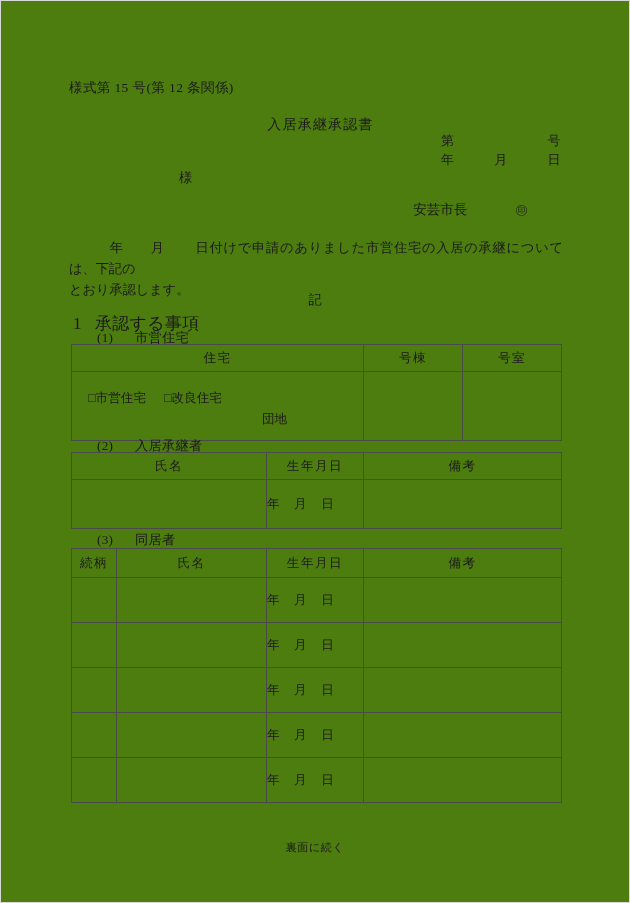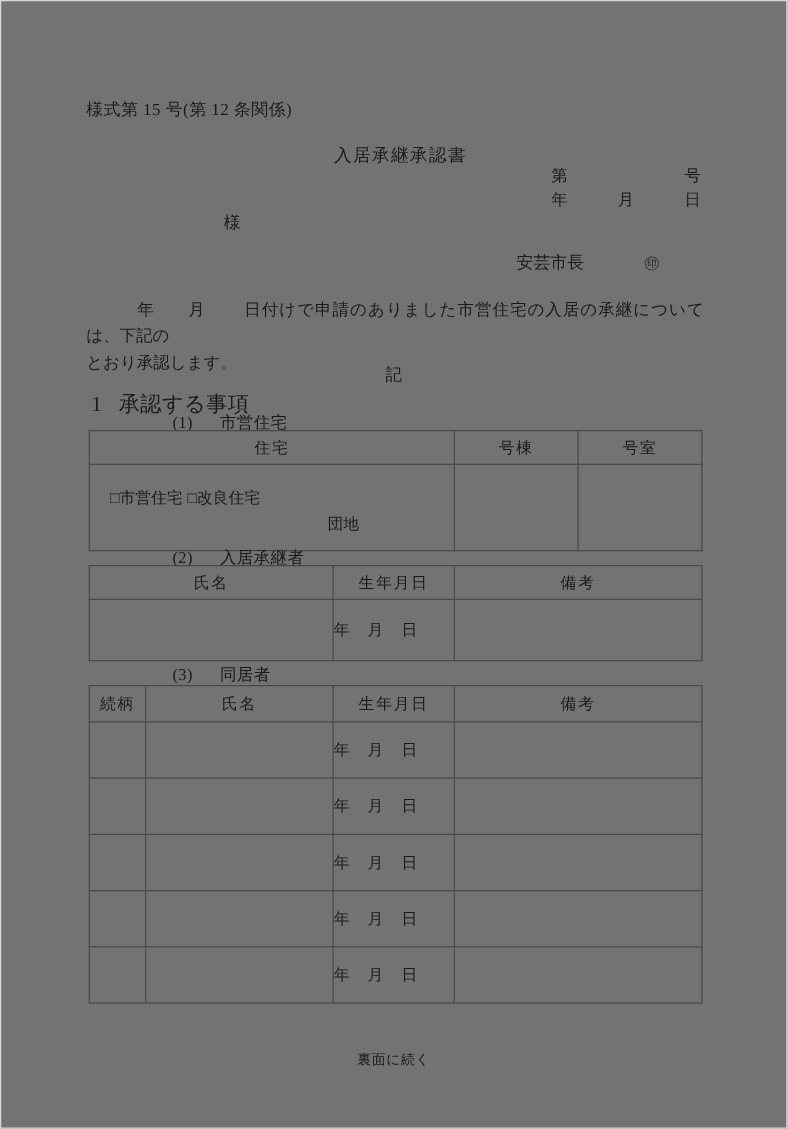--- a/index.html
+++ b/index.html
@@ -8,21 +8,21 @@
     background: #ffffff;
   }
   body {
     font-family: "Liberation Serif", "DejaVu Serif", serif;
     color: #1a1a1a;
   }
   .page {
     position: relative;
     width: 630px;
     height: 903px;
-    background: #737373;
+    background: #4d7c0f;
     border: 1px solid #d8d8d8;
     box-sizing: border-box;
     overflow: hidden;
   }
   .abs { position: absolute; }
 
   
   .form-no {
     left: 68px;
     top: 78px;
@@ -102,21 +102,20 @@
     top: 311px;
     font-size: 17px;
     letter-spacing: 0.3px;
   }
   .sec-1 .num { display: inline-block; width: 22px; }
 
   .sublabel {
     font-size: 13.2px;
     letter-spacing: 0.3px;
     white-space: nowrap;
-    margin-left: 41px;
   }
   .sublabel .idx { display: inline-block; width: 38px; }
   .lbl-1 { left: 96px; top: 328px; }
   .lbl-2 { left: 96px; top: 436px; }
   .lbl-3 { left: 96px; top: 530px; }
 
   
   table.form {
     position: absolute;
     border-collapse: collapse;
@@ -142,21 +141,21 @@
   .date-cell .m { margin-right: 14px; }
 
   #table-housing { left: 70px; top: 343px; width: 490px; }
   #table-housing th { height: 26px; }
   #table-housing td.housing-body { height: 62px; padding: 6px 0 0 0; }
   .housing-options {
     padding-left: 16px;
     line-height: 20px;
     white-space: nowrap;
   }
-  .housing-options .opt { margin-right: 4px; }
+  .housing-options .opt { margin-right: 18px; }
   .danchi {
     padding-left: 190px;
     line-height: 22px;
   }
 
   #table-successor { left: 70px; top: 451px; width: 490px; }
   #table-successor th { height: 26px; }
   #table-successor td { height: 48px; }
 
   #table-cohabitants { left: 70px; top: 547px; width: 490px; }

